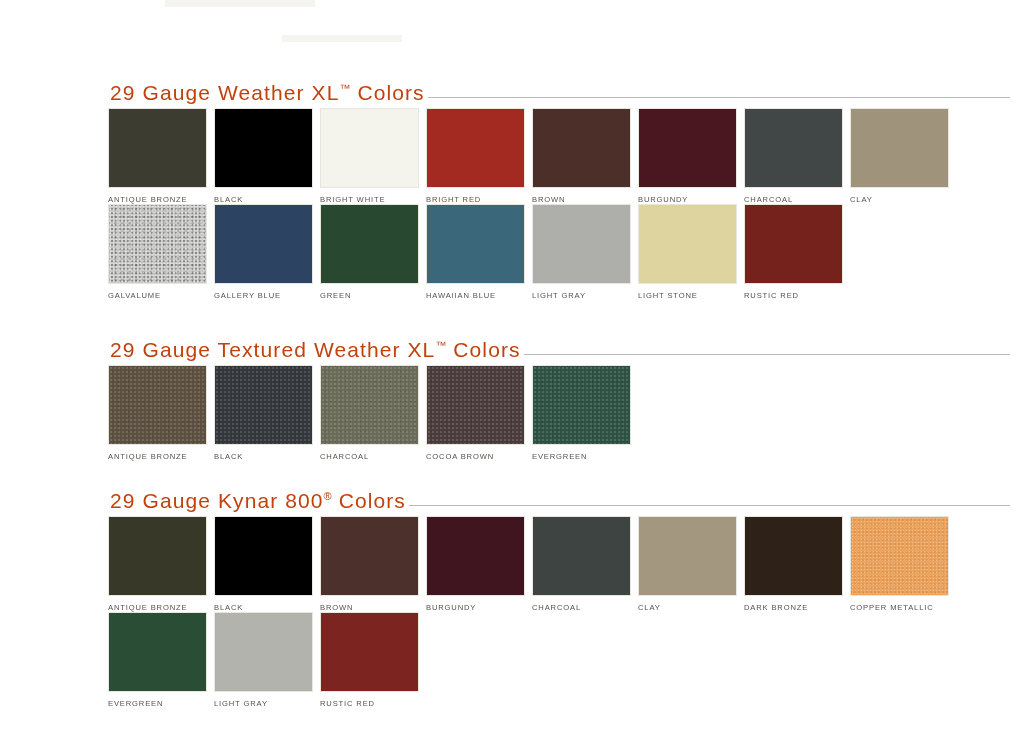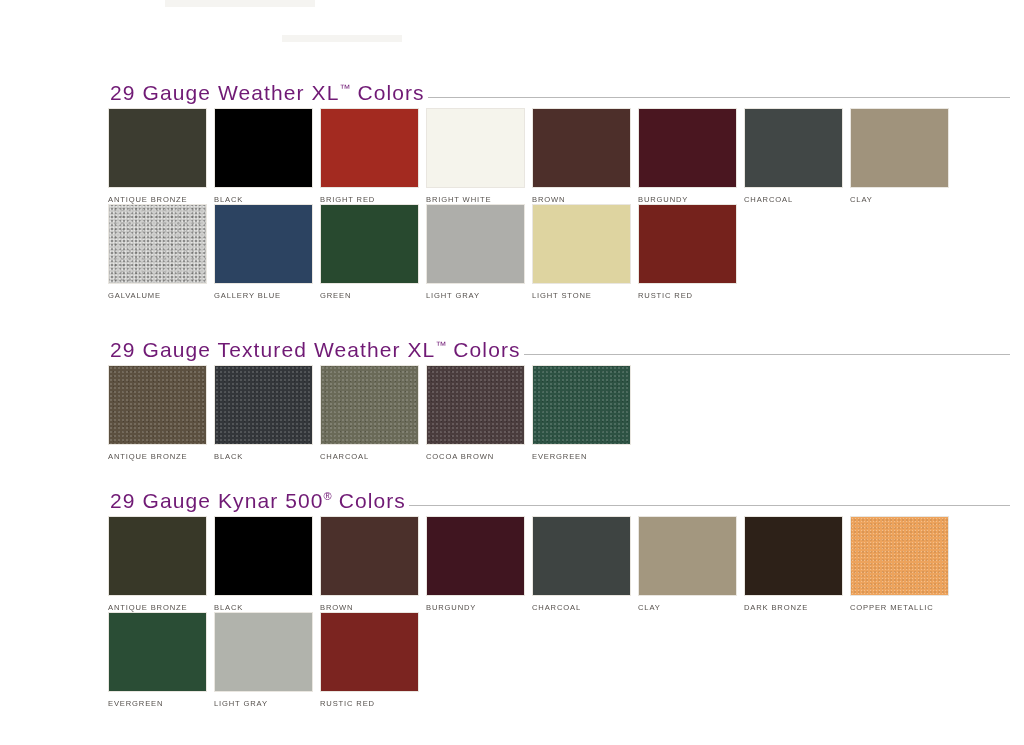--- a/index.html
+++ b/index.html
@@ -33,21 +33,21 @@
   .section-head {
     display: flex;
     align-items: center;
     padding-left: 110px;
     padding-right: 14px;
     height: 30px;
   }
   .section-title {
     font-size: 21px;
     font-weight: 400;
-    color: #701a75;
+    color: #c2410c;
     letter-spacing: 1.1px;
     white-space: nowrap;
     font-family: "Liberation Sans", sans-serif;
   }
   .section-title .sup {
     font-size: 11px;
     vertical-align: super;
     letter-spacing: 0;
   }
   .rule {
@@ -141,28 +141,28 @@
     <div class="grid" id="grid-0">
         <div class="swatch-cell">
           <div class="swatch" style="background: rgb(60, 60, 48);"></div>
           <div class="swatch-label">ANTIQUE BRONZE</div>
         </div>
         <div class="swatch-cell">
           <div class="swatch" style="background: rgb(0, 0, 0);"></div>
           <div class="swatch-label">BLACK</div>
         </div>
         <div class="swatch-cell">
+          <div class="swatch" style="background: rgb(245, 244, 236);"></div>
+          <div class="swatch-label">BRIGHT WHITE</div>
+        </div>
+        <div class="swatch-cell">
           <div class="swatch" style="background: rgb(163, 42, 32);"></div>
           <div class="swatch-label">BRIGHT RED</div>
         </div>
         <div class="swatch-cell">
-          <div class="swatch" style="background: rgb(245, 244, 236);"></div>
-          <div class="swatch-label">BRIGHT WHITE</div>
-        </div>
-        <div class="swatch-cell">
           <div class="swatch" style="background: rgb(77, 47, 42);"></div>
           <div class="swatch-label">BROWN</div>
         </div>
         <div class="swatch-cell">
           <div class="swatch" style="background: rgb(74, 22, 32);"></div>
           <div class="swatch-label">BURGUNDY</div>
         </div>
         <div class="swatch-cell">
           <div class="swatch" style="background: rgb(65, 71, 70);"></div>
           <div class="swatch-label">CHARCOAL</div>
@@ -175,20 +175,24 @@
           <div class="swatch tex-metal" style="background: rgb(198, 198, 196);"></div>
           <div class="swatch-label">GALVALUME</div>
         </div>
         <div class="swatch-cell">
           <div class="swatch" style="background: rgb(44, 67, 97);"></div>
           <div class="swatch-label">GALLERY BLUE</div>
         </div>
         <div class="swatch-cell">
           <div class="swatch" style="background: rgb(40, 73, 47);"></div>
           <div class="swatch-label">GREEN</div>
+        </div>
+        <div class="swatch-cell">
+          <div class="swatch" style="background: rgb(58, 103, 121);"></div>
+          <div class="swatch-label">HAWAIIAN BLUE</div>
         </div>
         <div class="swatch-cell">
           <div class="swatch" style="background: rgb(174, 174, 170);"></div>
           <div class="swatch-label">LIGHT GRAY</div>
         </div>
         <div class="swatch-cell">
           <div class="swatch" style="background: rgb(222, 212, 160);"></div>
           <div class="swatch-label">LIGHT STONE</div>
         </div>
         <div class="swatch-cell">
@@ -225,21 +229,21 @@
         <div class="swatch-cell">
           <div class="swatch tex-grain" style="background: rgb(45, 82, 67);"></div>
           <div class="swatch-label">EVERGREEN</div>
         </div>
       </div>
   </div>
 
   <div class="section" id="sec-2" style="top:486px;">
     <div class="section-head">
       <div class="section-title">
-        <span>29 Gauge Kynar 500</span><span class="sup">®</span><span> Colors</span>
+        <span>29 Gauge Kynar 800</span><span class="sup">®</span><span> Colors</span>
       </div>
       <div class="rule"></div>
     </div>
     <div class="grid" id="grid-2">
         <div class="swatch-cell">
           <div class="swatch" style="background: rgb(56, 56, 40);"></div>
           <div class="swatch-label">ANTIQUE BRONZE</div>
         </div>
         <div class="swatch-cell">
           <div class="swatch" style="background: rgb(0, 0, 0);"></div>

